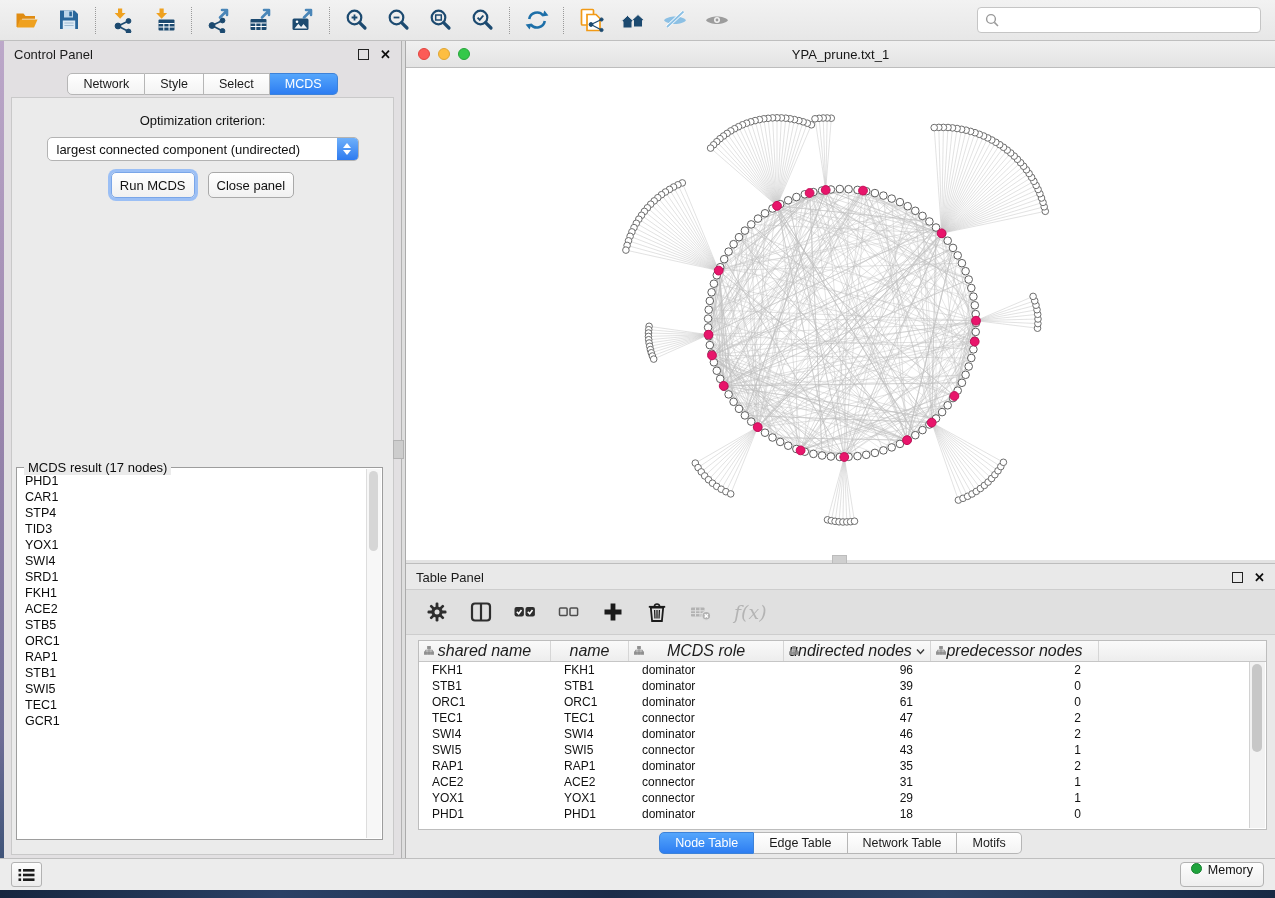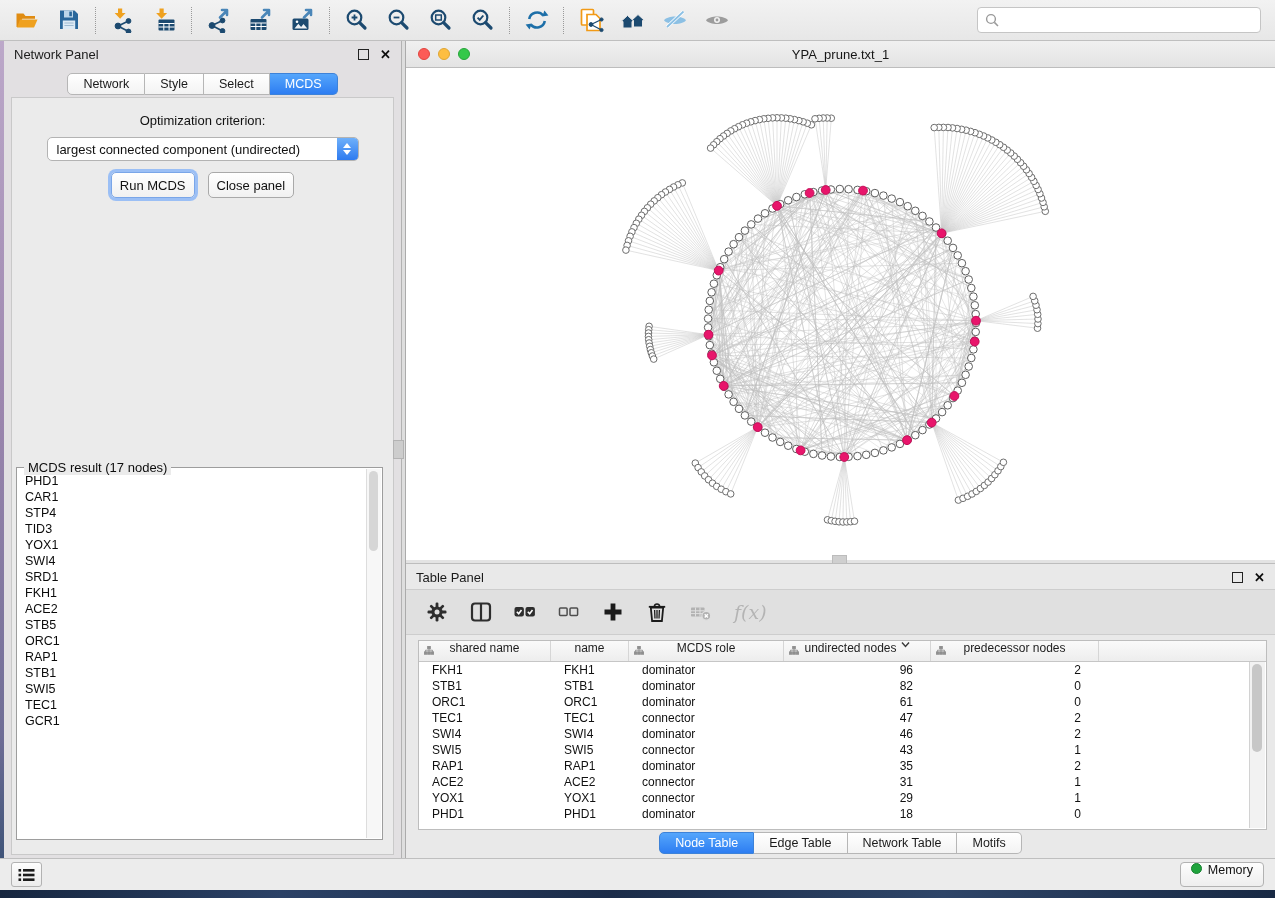--- a/index.html
+++ b/index.html
@@ -71,22 +71,22 @@
   
   .table-panel{position:absolute;left:406px;top:563px;width:869px;height:295px;background:#e9e9e9;
                border-top:1px solid #bdbdbd;box-sizing:border-box;}
   .tp-toolbar{position:absolute;left:0;right:0;top:25px;height:46px;background:#e0e0e0;
               border-top:1px solid #cdcdcd;border-bottom:1px solid #cdcdcd;
               display:flex;align-items:center;padding-left:20px;gap:22px;box-sizing:border-box;}
   .tp-tool{width:22px;height:22px;display:flex;align-items:center;}
   .fx-label{font-family:"DejaVu Serif",serif;font-style:italic;font-size:19px;color:#b4b4b4;line-height:1;}
   .tbl-wrap{position:absolute;left:12px;right:8px;top:76px;height:190px;background:#fff;border:1px solid #bdbdbd;box-sizing:border-box;}
   .tbl-head{display:flex;height:21px;background:linear-gradient(#fafafa,#ededed);border-bottom:1px solid #c6c6c6;box-sizing:border-box;}
-  .th{position:relative;display:flex;align-items:flex-start;justify-content:center;border-right:1px solid #d6d6d6;
-      font-size:12px;color:#1d1d1d;box-sizing:border-box;gap:4px;}
+  .th{position:relative;display:flex;align-items:center;justify-content:center;border-right:1px solid #d6d6d6;
+      font-size:16px;color:#1d1d1d;box-sizing:border-box;gap:4px;font-style:italic;}
   .th .colicon{position:absolute;left:5px;top:5px;}
   .tbl-body{position:relative;}
   .tr{display:flex;height:16px;align-items:center;}
   .td{font-size:12px;color:#111;box-sizing:border-box;white-space:nowrap;overflow:hidden;}
   .td.txt{padding-left:13px;}
   .td.num{text-align:right;padding-right:18px;}
   .tbl-scroll{position:absolute;top:21px;bottom:1px;right:1px;width:15px;background:#f2f2f2;border-left:1px solid #d2d2d2;}
   .tbl-thumb{position:absolute;top:2px;left:2px;width:10px;height:88px;background:#c7c7c7;border-radius:6px;}
   .tp-tabs{position:absolute;left:0;right:0;bottom:4px;display:flex;justify-content:center;}
   
@@ -261,21 +261,21 @@
     </svg>
     <input placeholder="" style="">
   </div>
 </div>
 
 <div class="leftstrip"></div>
 <div class="bottomstrip"></div>
 
 <div class="control-panel">
   <div class="panel-titlebar">
-    <span>Network Panel</span>
+    <span>Control Panel</span>
     <span class="panel-btns">
       <span class="float-btn"></span>
       <span class="close-btn">✕</span>
     </span>
   </div>
   <div class="cp-tabs">
     <div class="seg" id="cp-tabs-seg">
         <div class="segi">Network</div>
         <div class="segi">Style</div>
         <div class="segi">Select</div>
@@ -1289,21 +1289,21 @@
           <div class="td txt" style="width: 132px;">FKH1</div>
           <div class="td txt" style="width: 78px;">FKH1</div>
           <div class="td txt" style="width: 155px;">dominator</div>
           <div class="td num" style="width: 147px;">96</div>
           <div class="td num" style="width: 168px;">2</div>
         </div>
         <div class="tr">
           <div class="td txt" style="width: 132px;">STB1</div>
           <div class="td txt" style="width: 78px;">STB1</div>
           <div class="td txt" style="width: 155px;">dominator</div>
-          <div class="td num" style="width: 147px;">82</div>
+          <div class="td num" style="width: 147px;">39</div>
           <div class="td num" style="width: 168px;">0</div>
         </div>
         <div class="tr">
           <div class="td txt" style="width: 132px;">ORC1</div>
           <div class="td txt" style="width: 78px;">ORC1</div>
           <div class="td txt" style="width: 155px;">dominator</div>
           <div class="td num" style="width: 147px; text-align: right;">61</div>
           <div class="td num" style="width: 168px;">0</div>
         </div>
         <div class="tr">

